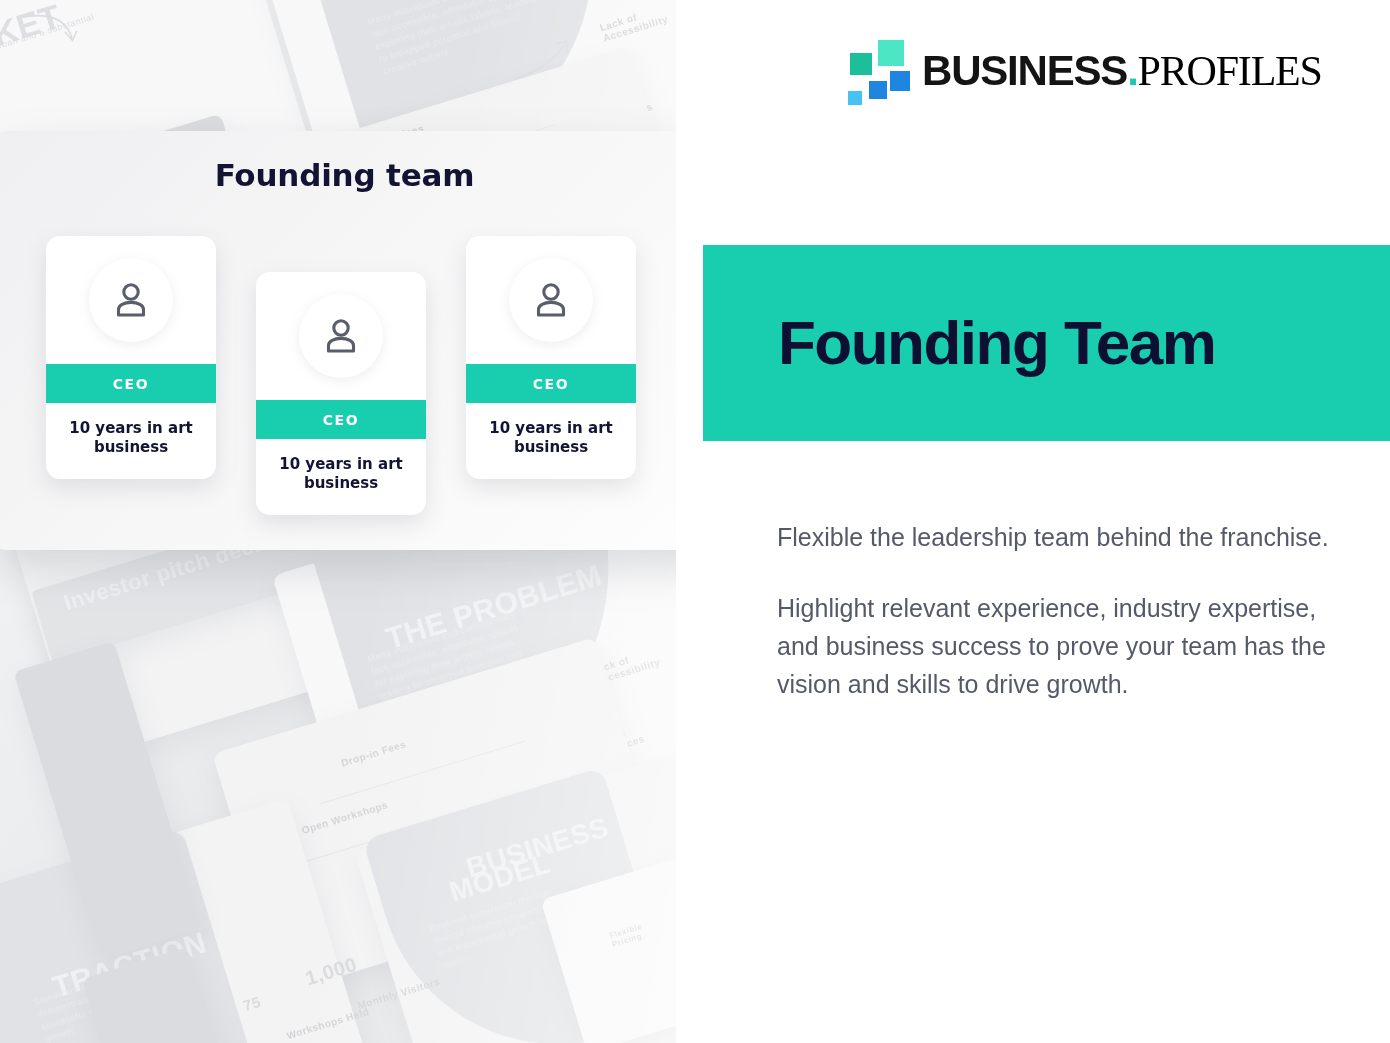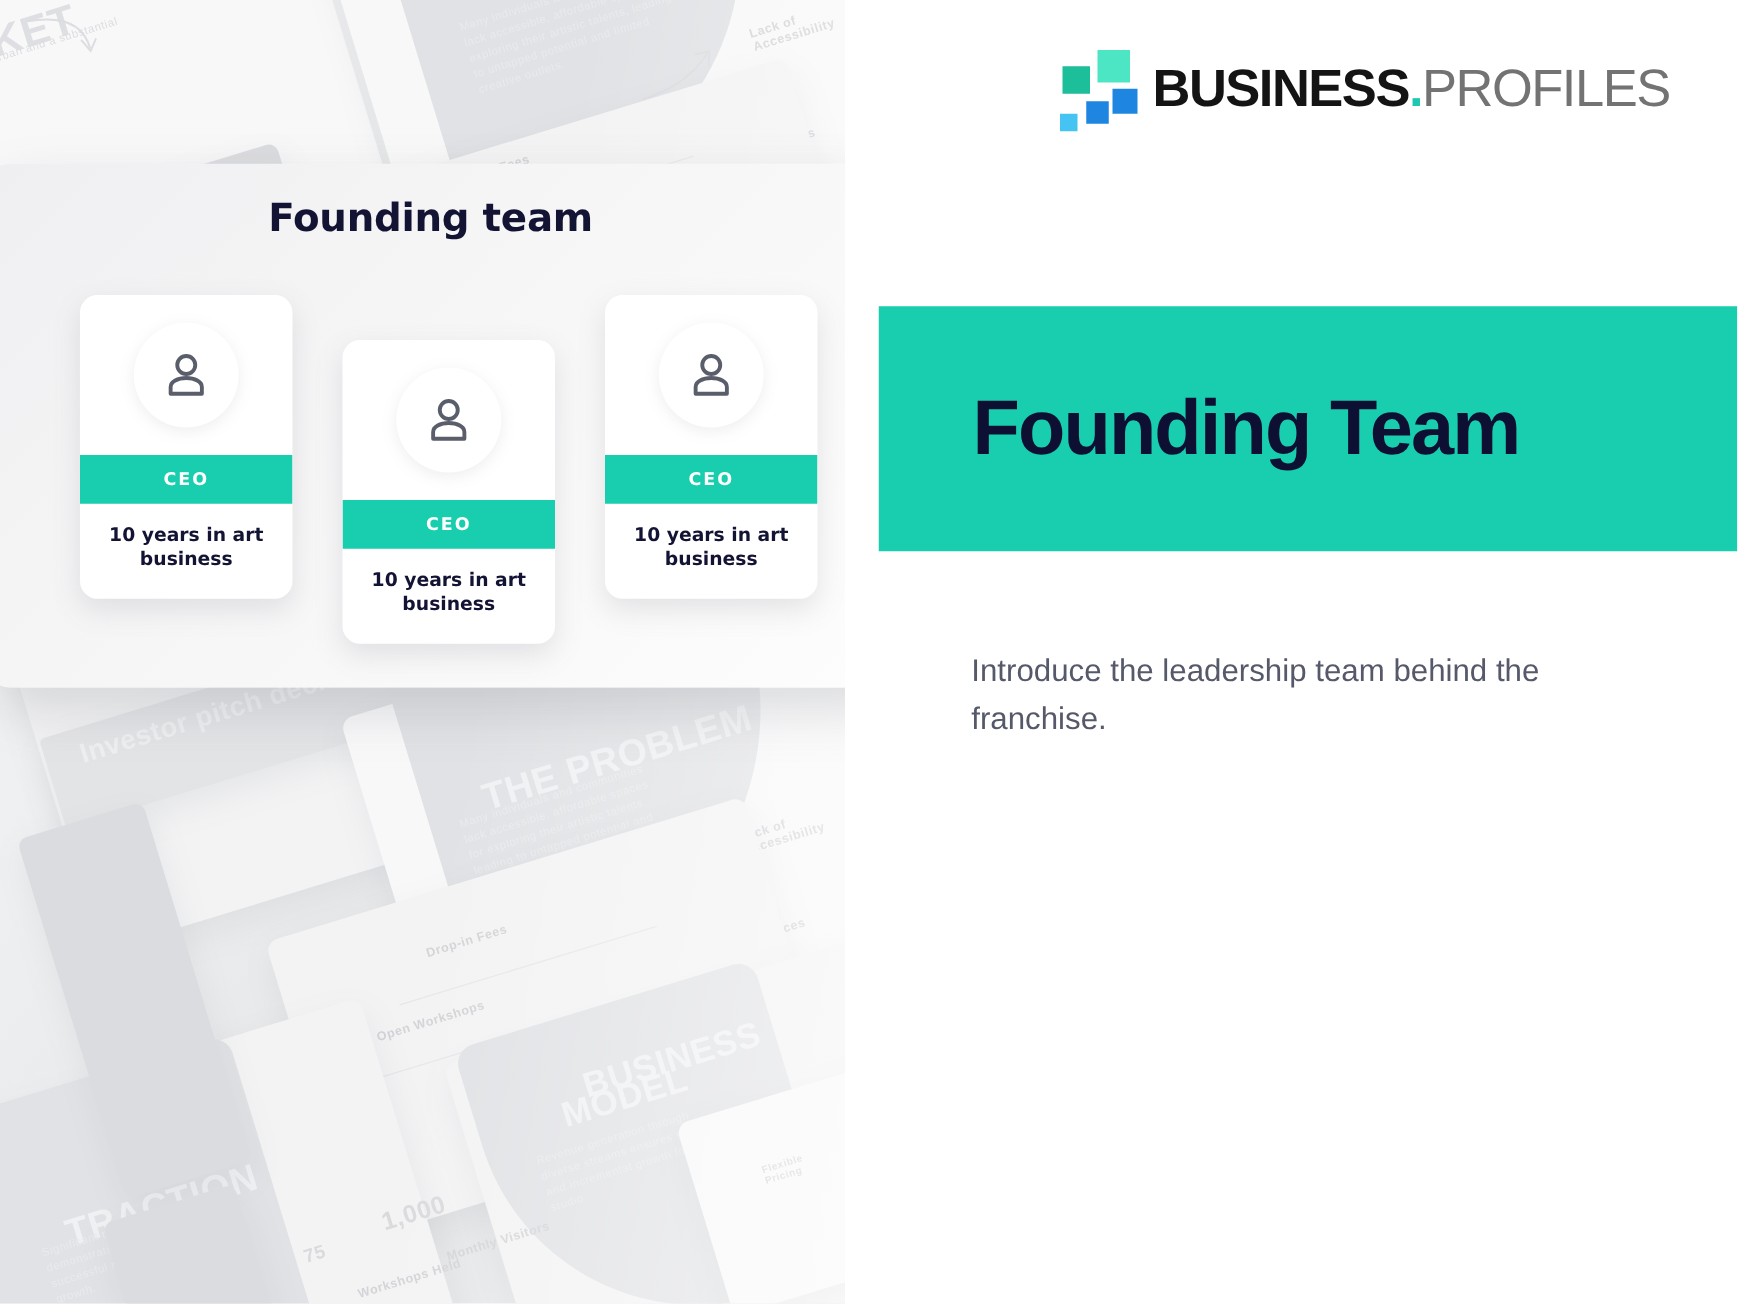--- a/index.html
+++ b/index.html
@@ -113,21 +113,20 @@
     letter-spacing: -0.2px;
     font-family: "DejaVu Sans", sans-serif;
   }
 
   .cards-row {
     position: absolute;
     left: 14px;
     top: 105px;
     width: 690px;
     height: 300px;
-    margin-left: 18px;
   }
 
   .pcard {
     position: absolute;
     width: 170px;
     background: #ffffff;
     border-radius: 14px;
     box-shadow: 0 9px 22px rgba(110,115,125,.17);
     overflow: hidden;
     padding-bottom: 2px;
@@ -196,21 +195,21 @@
   .logo-sq { position: absolute; }
   .wordmark {
     font-size: 42px;
     line-height: 1;
     letter-spacing: -1.2px;
     white-space: nowrap;
     font-family: "Liberation Sans", sans-serif;
   }
   .wm-a { font-weight: 700; color: #141414; }
   .wm-dot { font-weight: 700; color: #1ec8b0; }
-  .wm-b { font-weight: 400; color: #737373; }
+  .wm-b { font-weight: 400; color: #000000; font-family: Liberation Serif, serif; }
 
   
   .banner {
     position: absolute;
     left: 27px;
     top: 245px;
     width: 687px;
     height: 196px;
     background: #18ceaf;
     display: flex;
@@ -379,17 +378,18 @@
         <span class="logo-sq" style="left:0px;  top:51px; width:14px; height:14px; background:#45c3f2;"></span>
       </div>
       <div class="wordmark"><span class="wm-a">BUSINESS</span><span class="wm-dot">.</span><span class="wm-b">PROFILES</span></div>
     </div>
 
     <div class="banner">
       <div class="banner-title">Founding Team</div>
     </div>
 
     <div class="body-copy">
-      <p>Introduce the leadership team behind the franchise.</p>
+      <p>Flexible the leadership team behind the franchise.</p>
+      <p>Highlight relevant experience, industry expertise, and business success to prove your team has the vision and skills to drive growth.</p>
     </div>
 
   </div>
 </div>
 
 </body></html>

